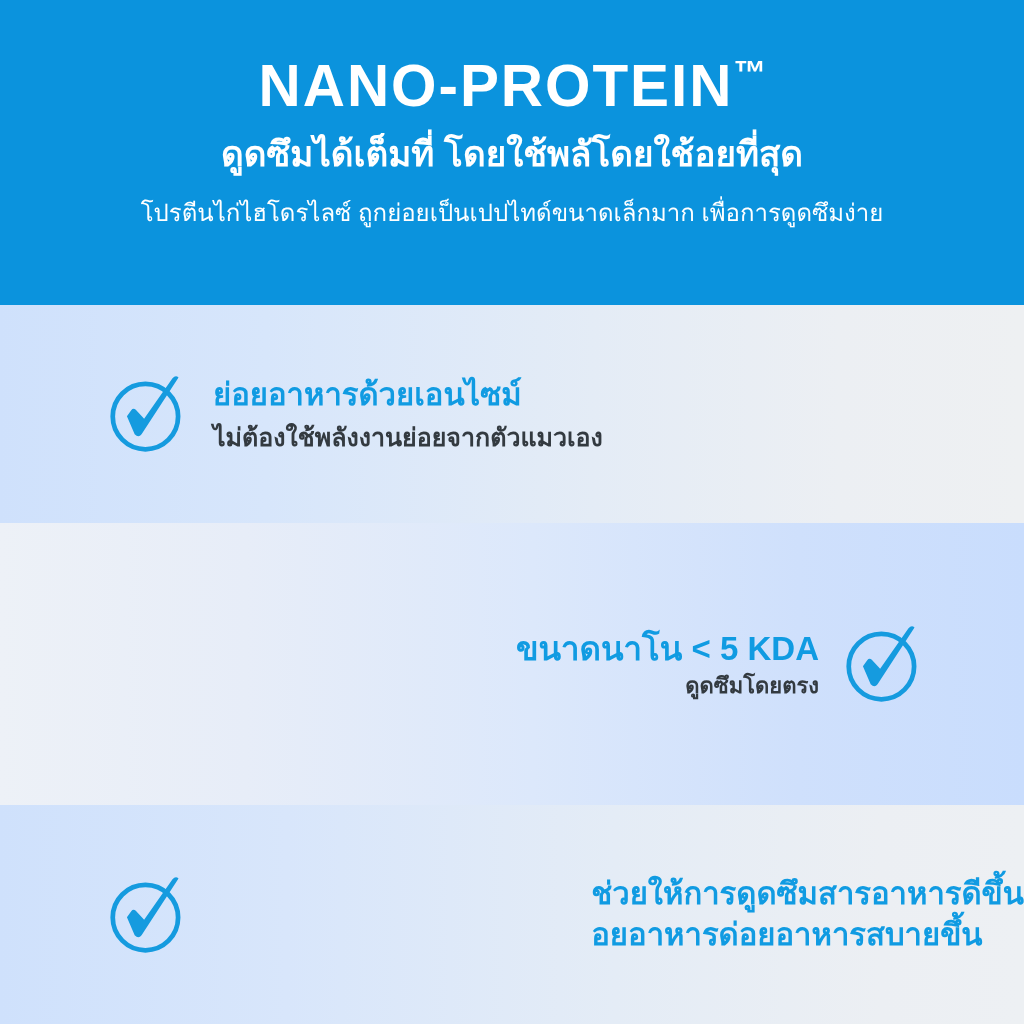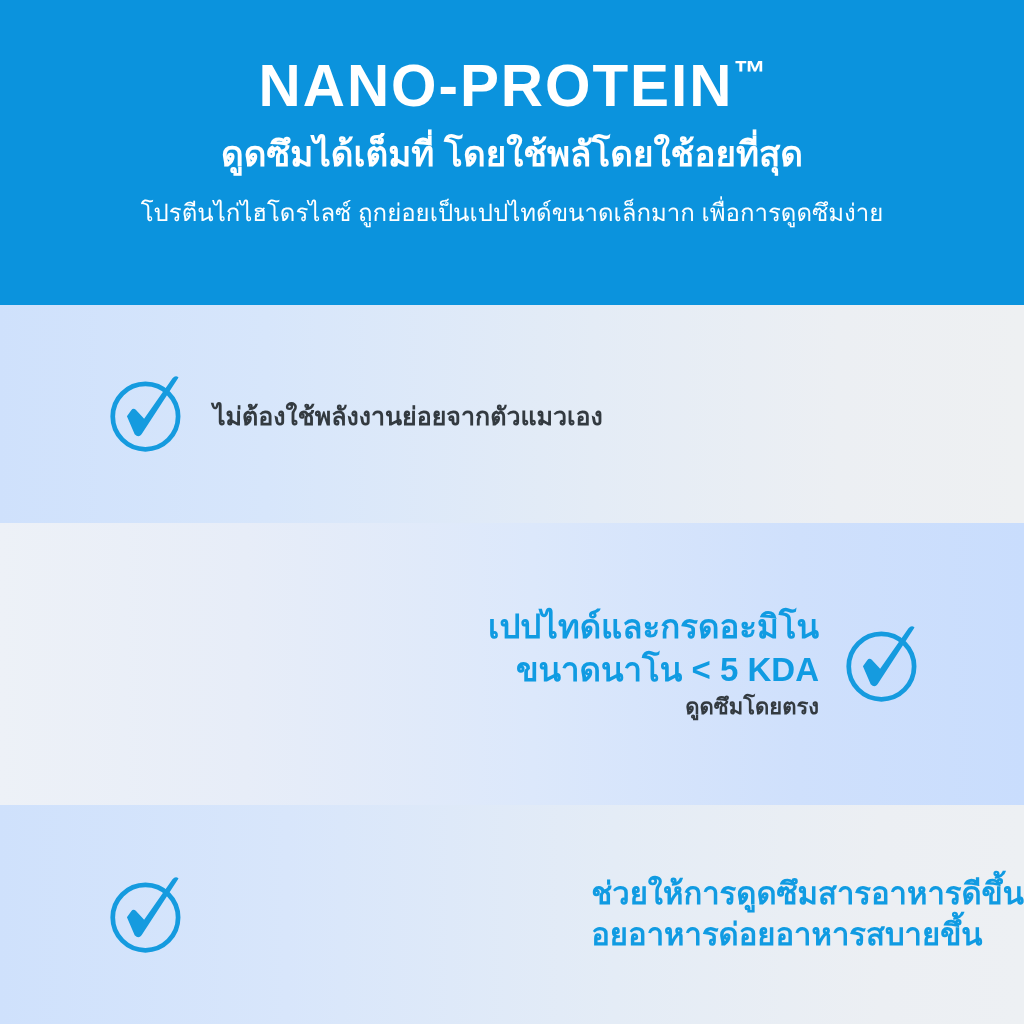--- a/index.html
+++ b/index.html
@@ -155,27 +155,27 @@
     <div class="header-subtitle">ดูดซึมได้เต็มที่ โดยใช้พลัโดยใช้อยที่สุด</div>
     <div class="header-caption">โปรตีนไก่ไฮโดรไลซ์ ถูกย่อยเป็นเปปไทด์ขนาดเล็กมาก เพื่อการดูดซึมง่าย</div>
   </div>
 
   <div class="band band-1 row-1">
     <svg class="check-icon" viewBox="0 0 100 100">
       <circle cx="47" cy="53" r="38" fill="none" stroke="#159BDF" stroke-width="5.5"></circle>
       <path d="M25.5 52.5 L30.5 45.5 Q33 42.5 35.8 45.2 L45.5 55.5 L78.5 8.5 Q82 4.5 85.5 7.5 L42.5 73.5 Q39 78.5 34.5 73.5 Z" fill="#159BDF"></path>
     </svg>
     <div class="row-text left">
+      <div class="row-heading">ย่อยอาหารด้วยเอนไซม์</div>
       <div class="row-sub">ไม่ต้องใช้พลังงานย่อยจากตัวแมวเอง</div>
     </div>
   </div>
 
   <div class="band band-2 row-2">
     <div class="row-text right">
-      <div class="row-heading">เปปไทด์และกรดอะมิโน</div>
       <div class="row-heading">ขนาดนาโน &lt; 5 KDA</div>
       <div class="row-sub">ดูดซึมโดยตรง</div>
     </div>
     <svg class="check-icon" viewBox="0 0 100 100">
       <circle cx="47" cy="53" r="38" fill="none" stroke="#159BDF" stroke-width="5.5"></circle>
       <path d="M25.5 52.5 L30.5 45.5 Q33 42.5 35.8 45.2 L45.5 55.5 L78.5 8.5 Q82 4.5 85.5 7.5 L42.5 73.5 Q39 78.5 34.5 73.5 Z" fill="#159BDF"></path>
     </svg>
   </div>
 
   <div class="band band-3 row-3">

